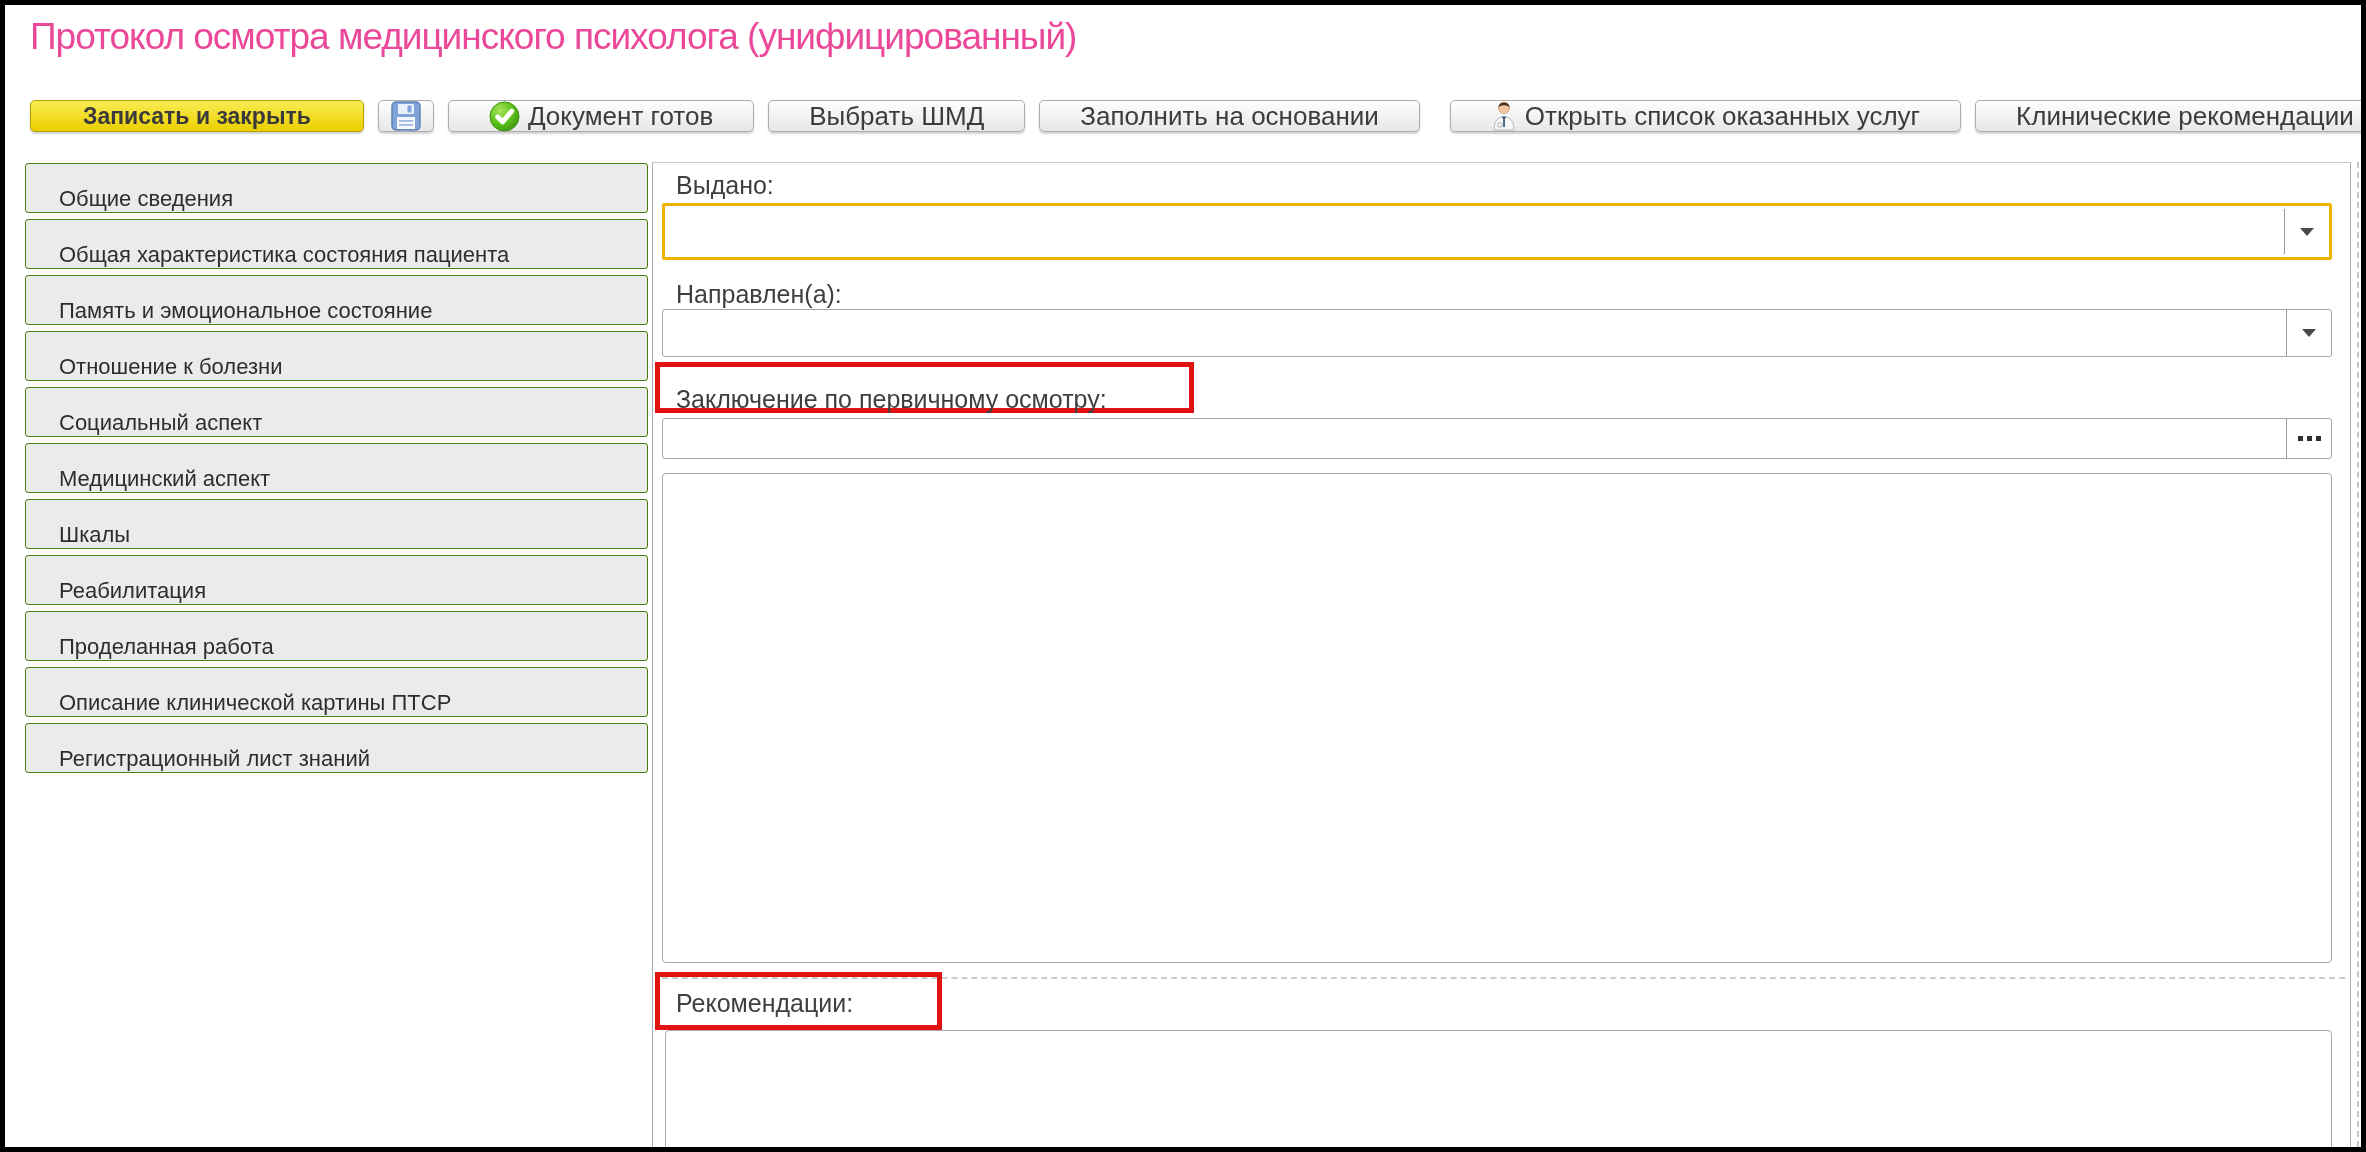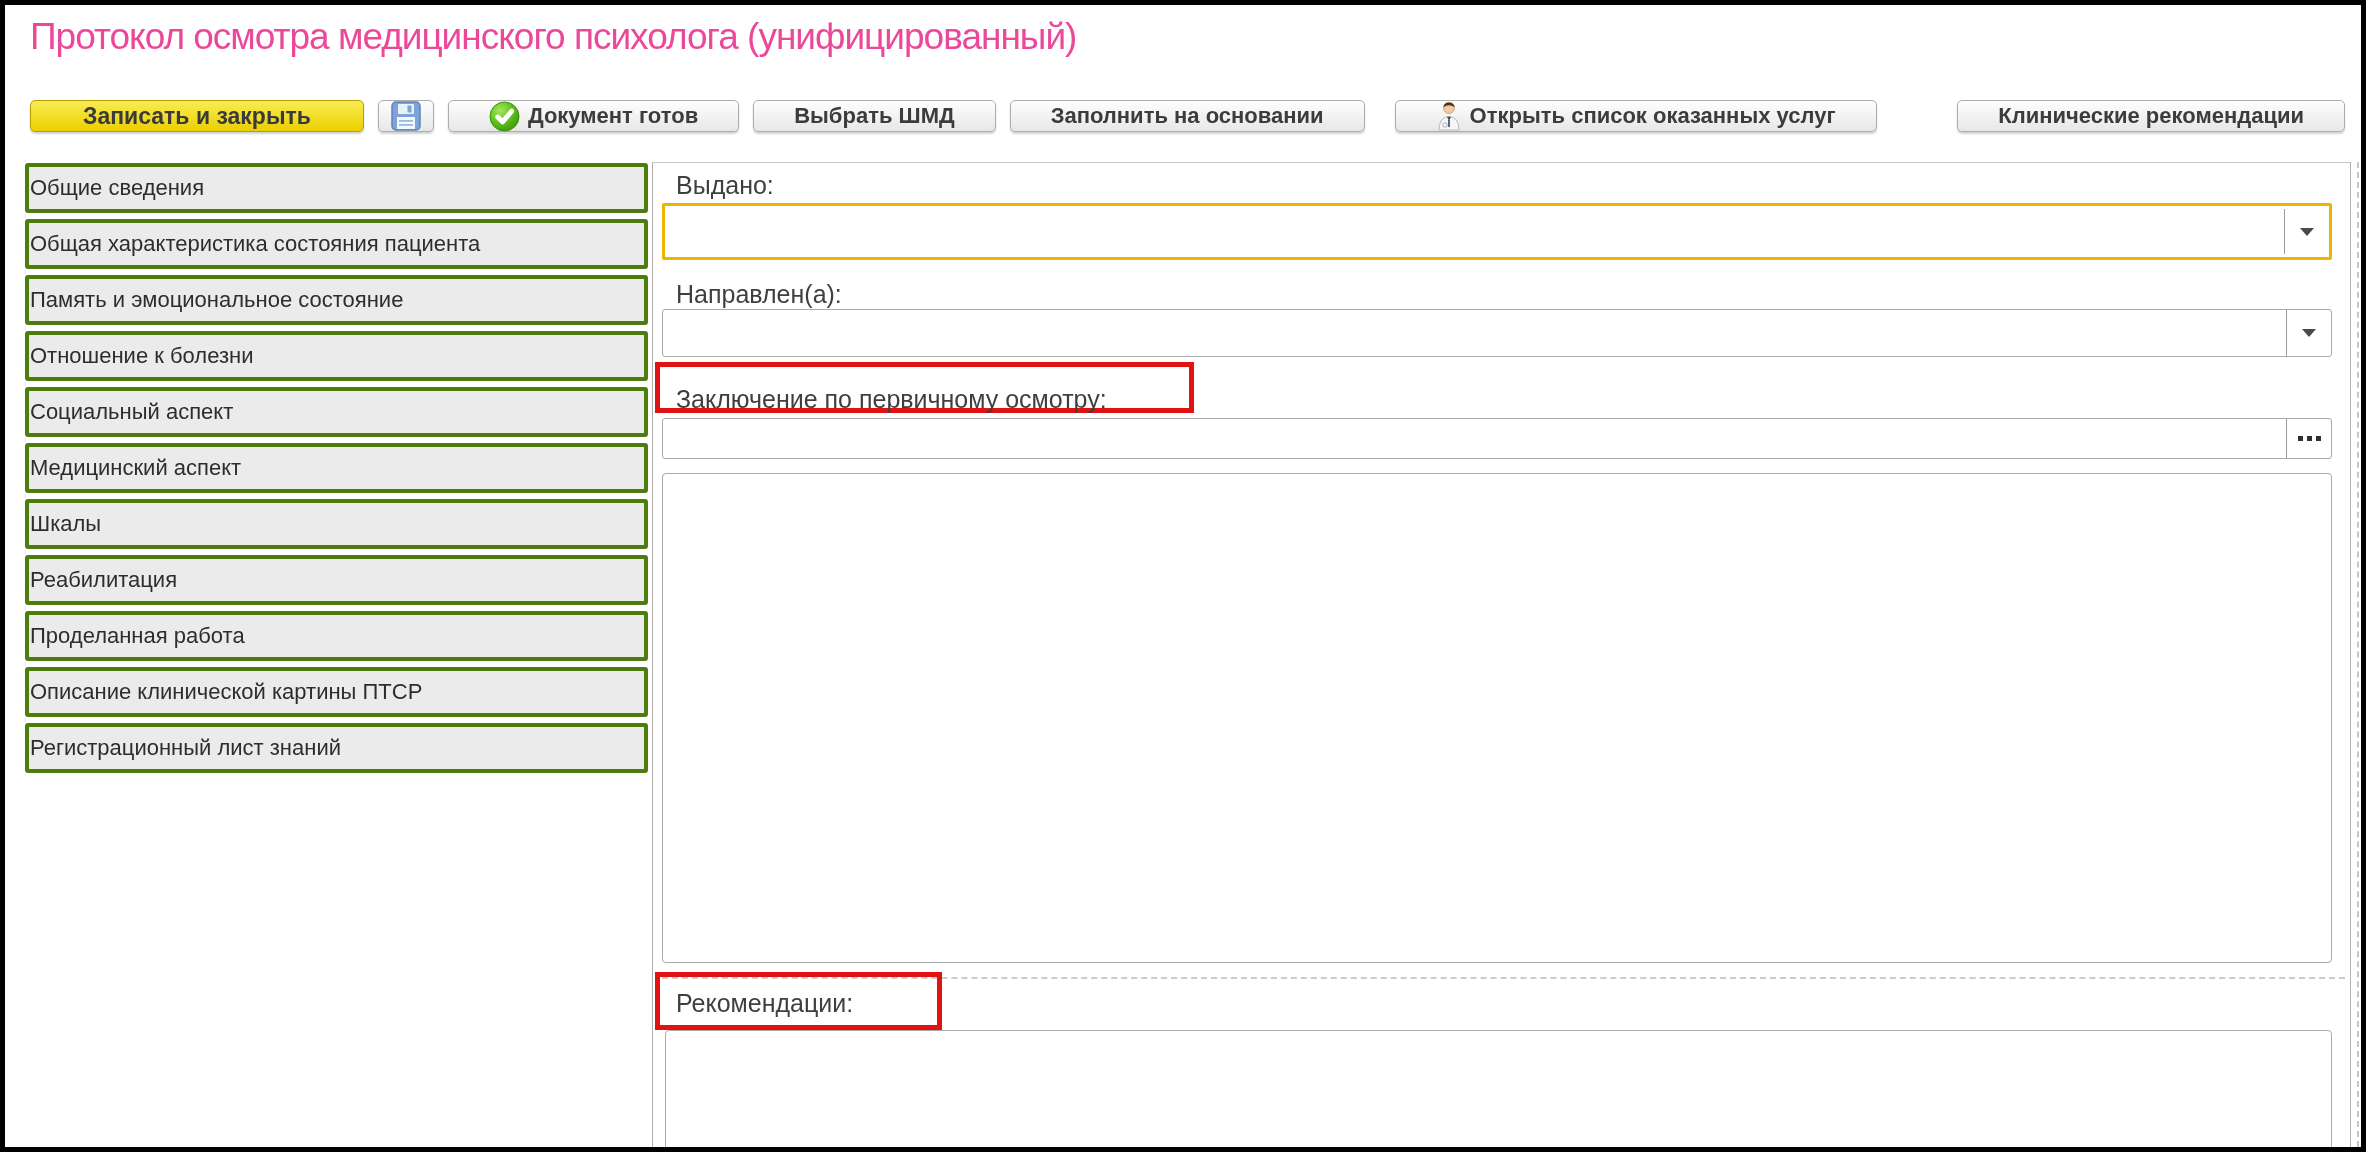--- a/index.html
+++ b/index.html
@@ -13,43 +13,43 @@
   .page-title{
     position:absolute;left:30px;top:16px;font-size:37px;letter-spacing:-1px;
     color:#ec4899;white-space:nowrap;
   }
 
   
   .toolbar{position:absolute;left:30px;top:100px;right:21px;height:32px;display:flex;gap:14px;align-items:stretch;}
   .btn{
     display:flex;align-items:center;justify-content:center;gap:8px;
     border:1px solid #adadad;border-radius:5px;background:linear-gradient(#fefefe,#e7e7e7);
-    box-shadow:0 2px 2px rgba(0,0,0,.18);font-size:22px;color:#3c3c3c;
-    padding:0 40px;white-space:nowrap;cursor:pointer;box-sizing:border-box;font-weight:bold;
+    box-shadow:0 2px 2px rgba(0,0,0,.18);font-size:26px;color:#3c3c3c;
+    padding:0 40px;white-space:nowrap;cursor:pointer;box-sizing:border-box;
   }
   .btn-primary{
     background:linear-gradient(#f8ec53,#eccf00);border:1px solid #b39f00;
     font-weight:bold;color:#3a3a3a;padding:0 52px;font-size:23px;
   }
   .btn-icononly{padding:0 12px;}
   .btn-last{margin-left:auto;}
   .btn-services{margin-left:16px;text-align:right;}
 
   
   .floppy{width:30px;height:30px;display:block;}
   
   .gcheck{width:31px;height:31px;display:block;}
   
   .doctor{width:26px;height:30px;display:block;}
 
   
   .sidebar{position:absolute;left:25px;top:163px;width:623px;}
   .side-item{
-    position:relative;height:50px;margin-bottom:6px;border:4px solid #4d7c0f;border-radius:3px;
-    background:#ebebeb;display:flex;align-items:center;padding-left:1px;box-sizing:border-box;
+    position:relative;height:50px;margin-bottom:6px;border:1px solid #4d7c0f;border-radius:3px;
+    background:#ebebeb;display:flex;align-items:flex-end;padding-left:33px;box-sizing:border-box;
     font-size:22px;color:#2d2d2d;cursor:pointer;
   }
   .side-item.selected{background:#ffffff;}
   .ann{position:absolute;border:5px solid #e01212;z-index:40;pointer-events:none;box-sizing:border-box;}
   .ann-sidebar{left:-5px;right:-9px;top:-7px;bottom:-8px;}
 
   
   .vsep{position:absolute;left:652px;top:162px;bottom:5px;width:0;border-left:1px solid #adadad;}
   .top-line{position:absolute;left:652px;top:162px;width:1698px;height:0;border-top:1px solid #c9c9c9;}
 

